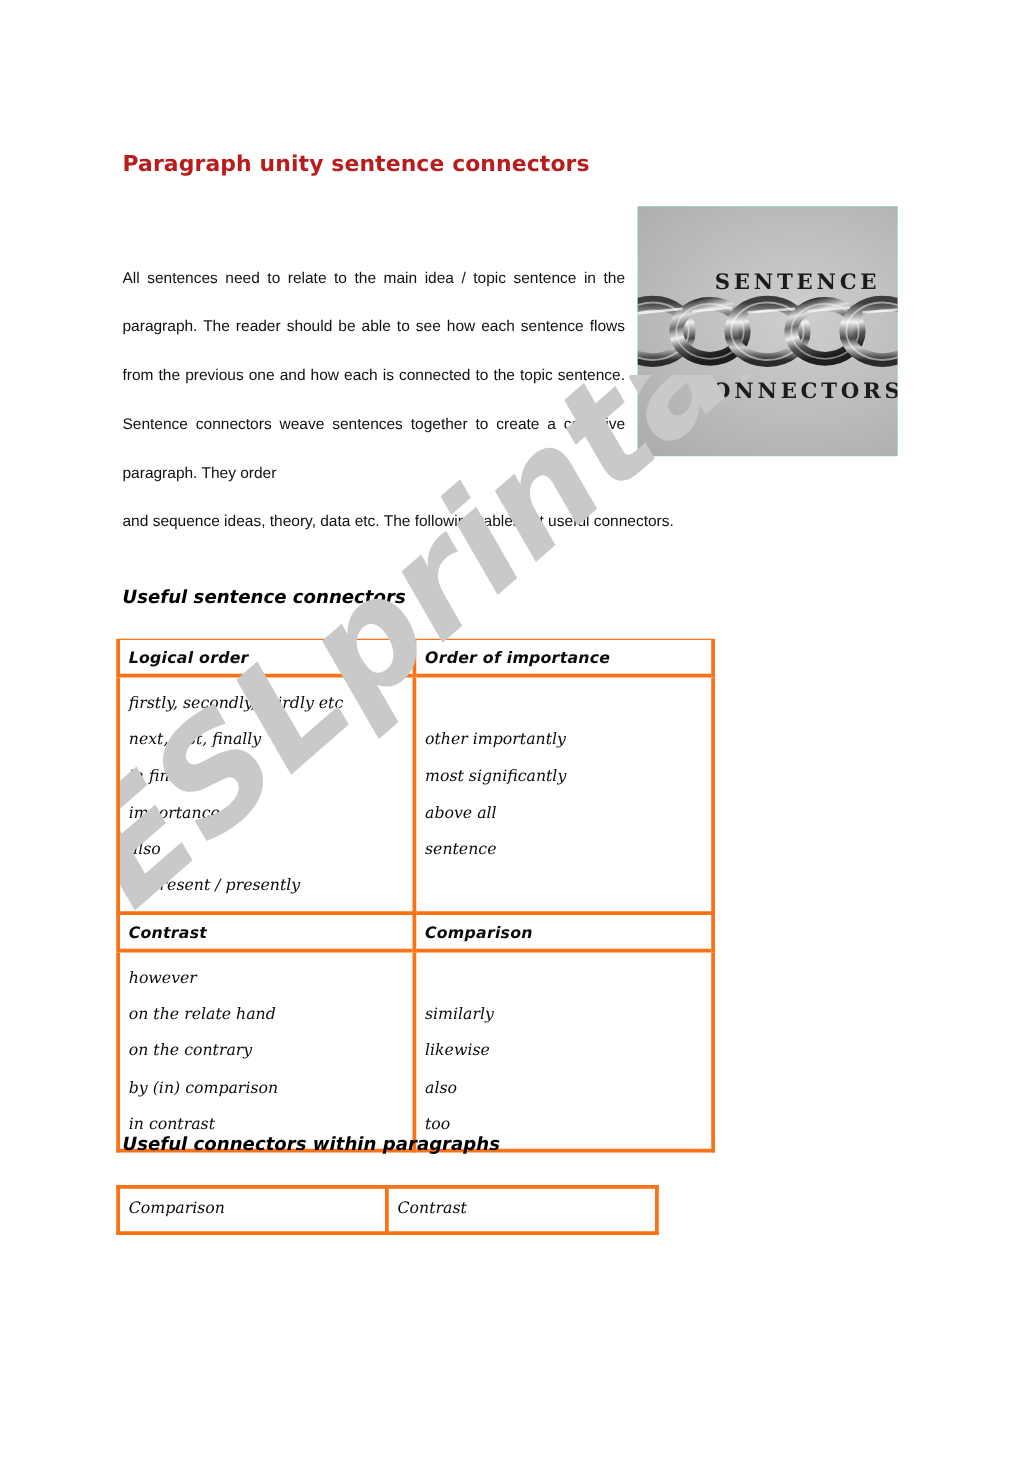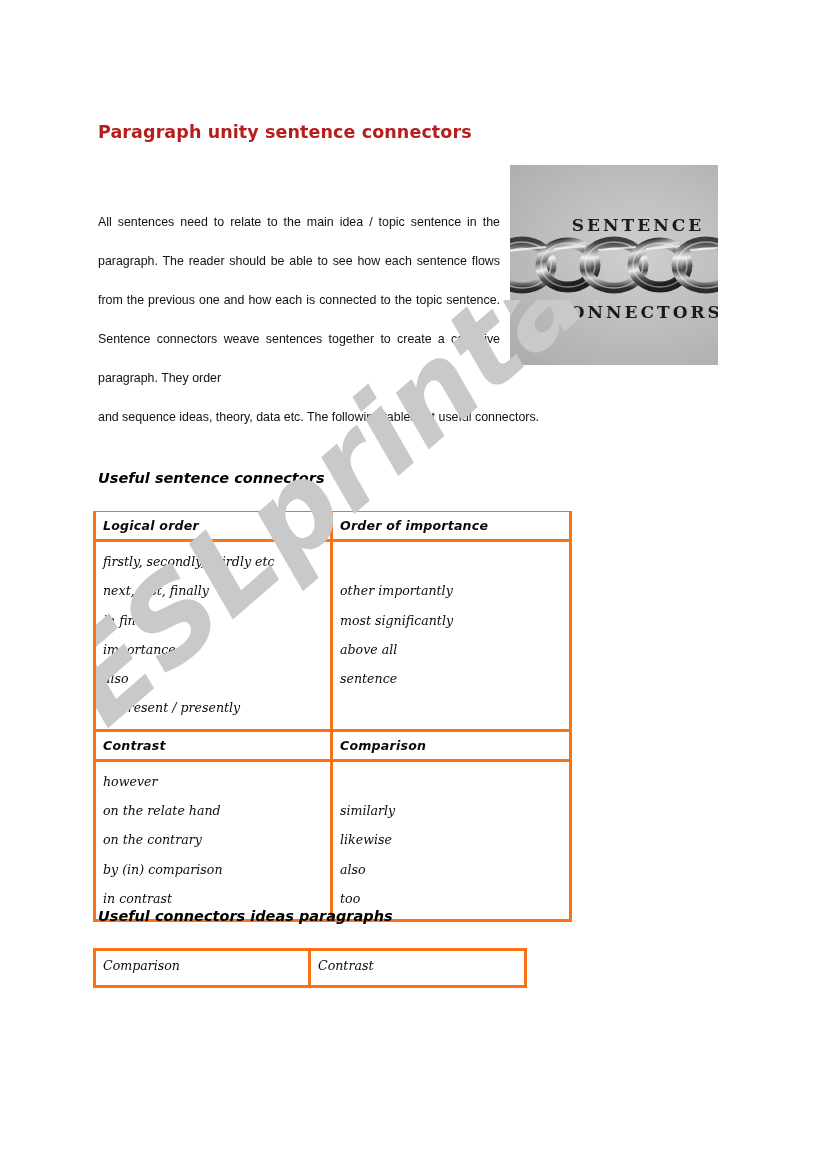--- a/index.html
+++ b/index.html
@@ -295,21 +295,21 @@
             <span class="line blank">&nbsp;</span>
             <span class="line">similarly</span>
             <span class="line">likewise</span>
             <span class="line">also</span>
             <span class="line">too</span>
           </td>
         </tr>
       </tbody>
     </table>
 
-    <div id="heading-2" class="section-heading">Useful connectors ideas paragraphs</div>
+    <div id="heading-2" class="section-heading">Useful connectors within paragraphs</div>
 
     <table id="table-2" class="conn-table">
       <tbody>
         <tr>
           <td class="c1 h1">Comparison</td>
           <td class="c2 h2">Contrast</td>
         </tr>
       </tbody>
     </table>
 

